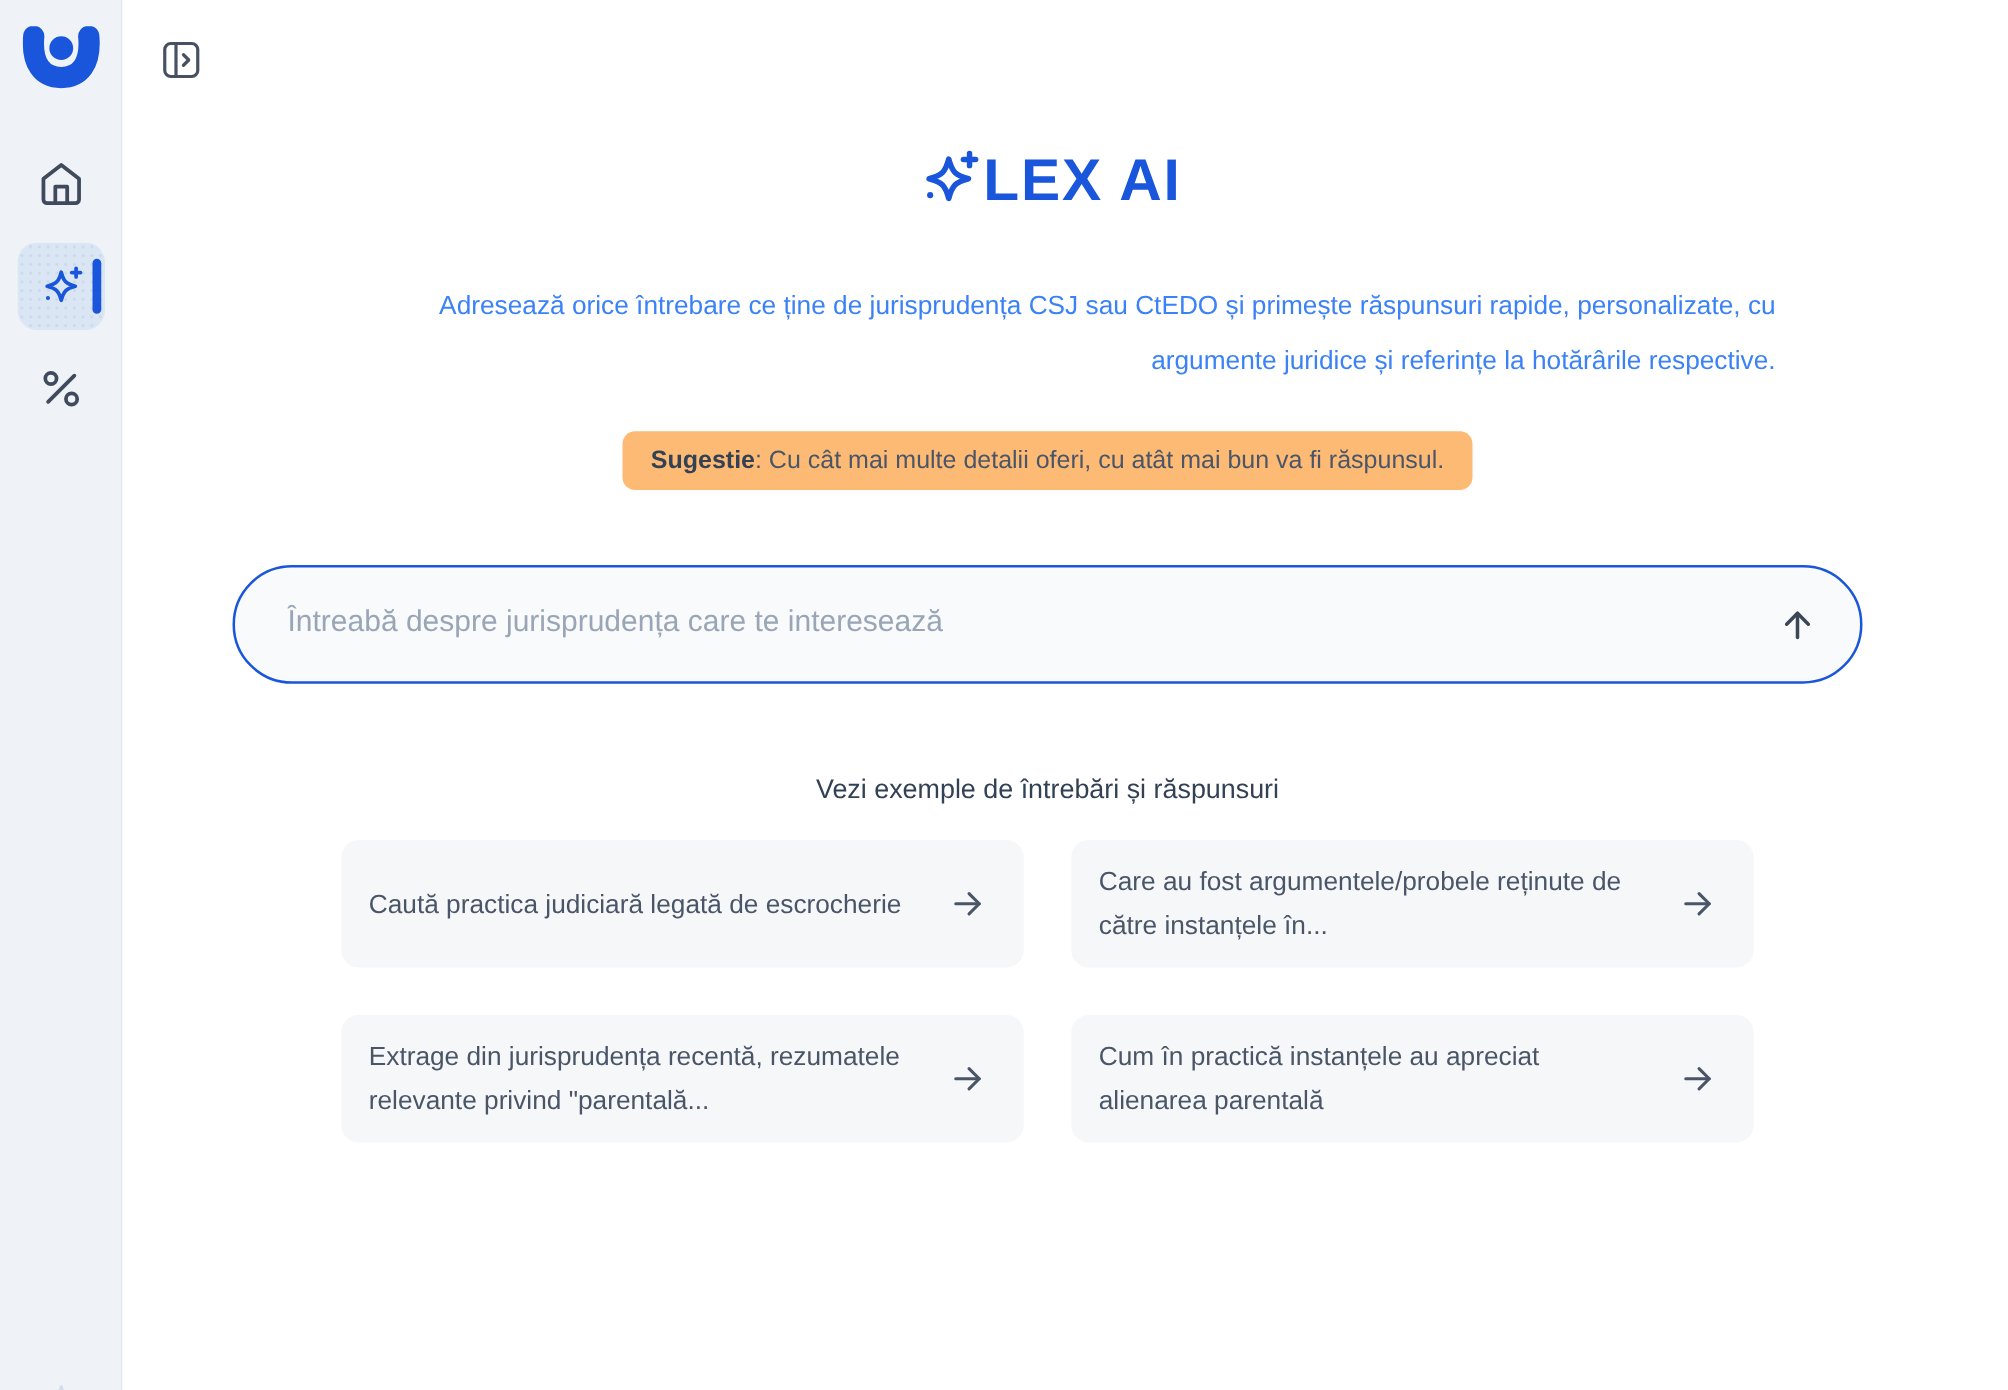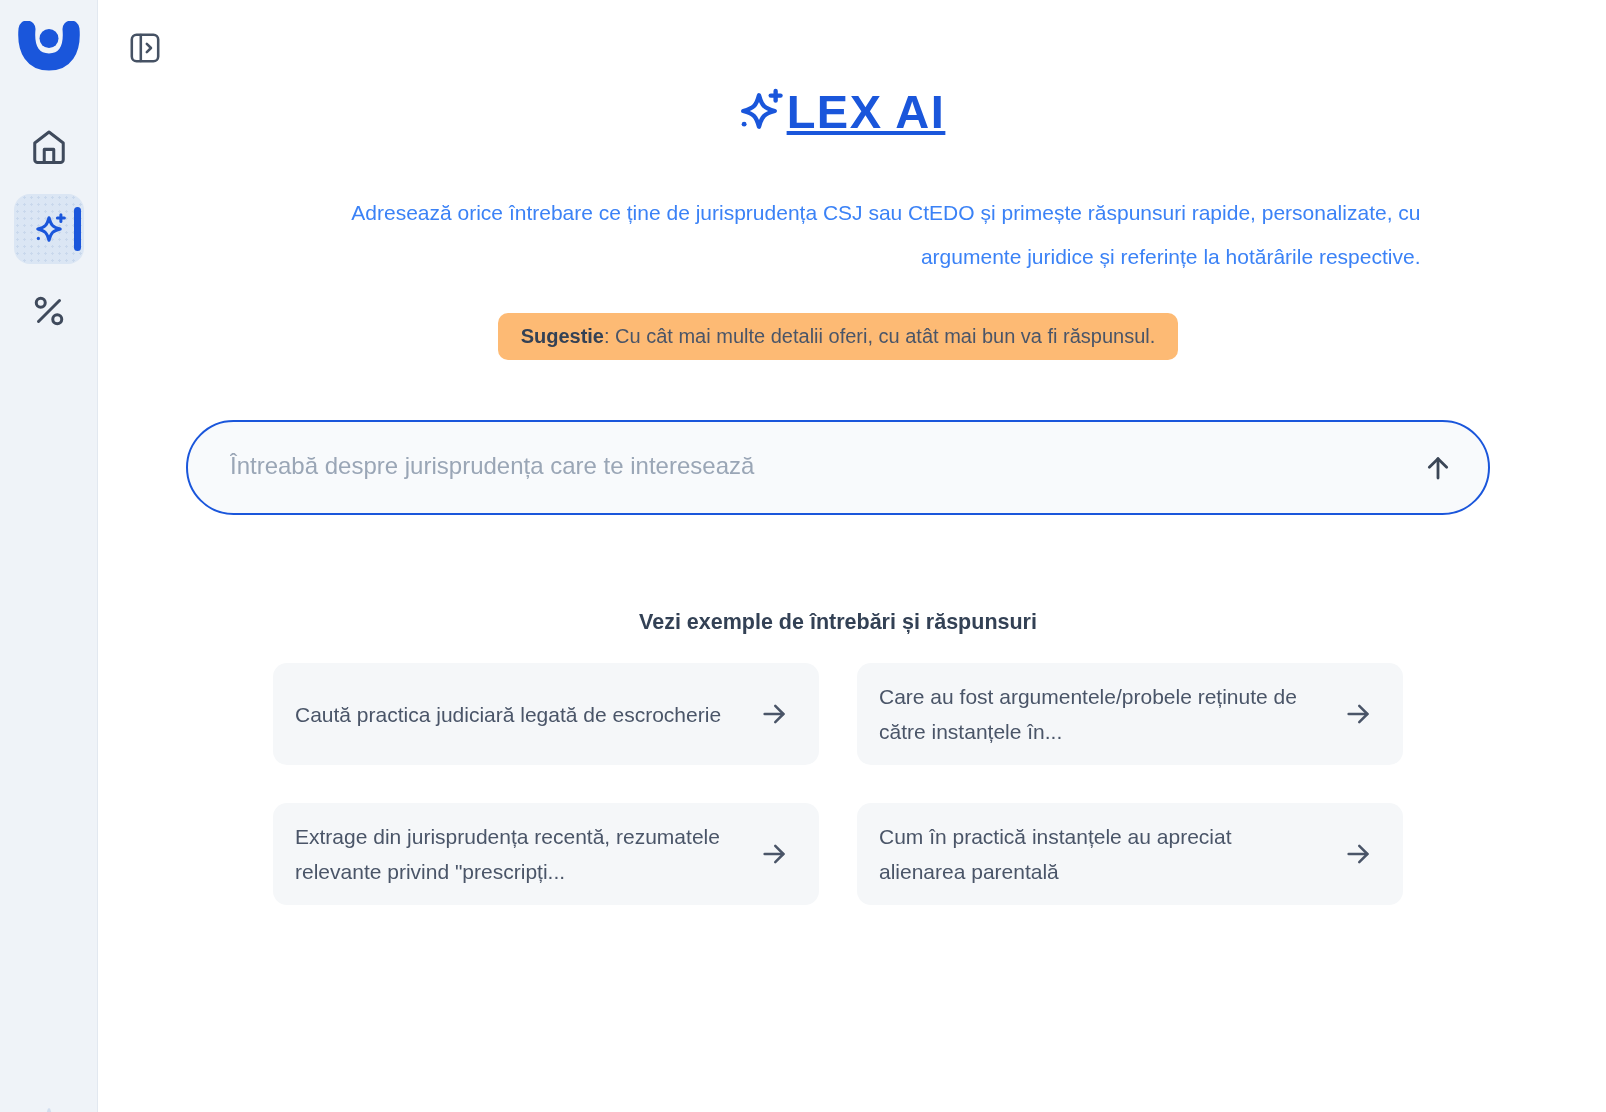--- a/index.html
+++ b/index.html
@@ -66,26 +66,25 @@
     position: absolute;
     top: 30px; left: 29px;
     width: 36px; height: 36px;
     background: transparent; border: none; cursor: pointer;
     display: flex; align-items: center; justify-content: center;
     padding: 0;
   }
   .content { padding: 0 116px 0 88px; }
 
   .title {
-    margin-top: 83px;
+    margin-top: 115px;
     display: flex;
     align-items: center;
     justify-content: center;
     color: #1a56db;
-    text-decoration: underline;
   }
   .title-text {
     font-size: 47px;
     font-weight: 800;
     letter-spacing: 1.5px;
   }
 
   .intro {
     max-width: 1165px;
     margin: 52px auto 0;
@@ -131,24 +130,24 @@
   }
 
   .disclaimer {
     margin-top: 21px;
     text-align: center;
     font-size: 18px;
     color: #65788e;
   }
 
   .examples-heading {
-    margin-top: 95px;
+    margin-top: 72px;
     text-align: center;
     font-size: 21.5px;
-    font-weight: 700;
+    font-weight: 400;
     color: #334155;
   }
 
   .cards {
     max-width: 1130px;
     margin: 28px auto 0;
     display: grid;
     grid-template-columns: 1fr 1fr;
     column-gap: 15px;
     row-gap: 18px;
@@ -298,21 +297,21 @@
           <span class="card-text">Care au fost argumentele/probele reținute de către instanțele în...</span>
           <span class="card-arrow">
             <svg width="30" height="30" viewBox="0 0 24 24" fill="none" stroke="#4a5568" stroke-width="2" stroke-linecap="round" stroke-linejoin="round">
               <line x1="4.5" y1="12" x2="19.5" y2="12"></line>
               <polyline points="13,5.5 19.5,12 13,18.5"></polyline>
             </svg>
           </span>
         </button>
 
         <button class="card">
-          <span class="card-text">Extrage din jurisprudența recentă, rezumatele relevante privind "prescripți...</span>
+          <span class="card-text">Extrage din jurisprudența recentă, rezumatele relevante privind "parentală...</span>
           <span class="card-arrow">
             <svg width="30" height="30" viewBox="0 0 24 24" fill="none" stroke="#4a5568" stroke-width="2" stroke-linecap="round" stroke-linejoin="round">
               <line x1="4.5" y1="12" x2="19.5" y2="12"></line>
               <polyline points="13,5.5 19.5,12 13,18.5"></polyline>
             </svg>
           </span>
         </button>
 
         <button class="card">
           <span class="card-text">Cum în practică instanțele au apreciat alienarea parentală</span>

